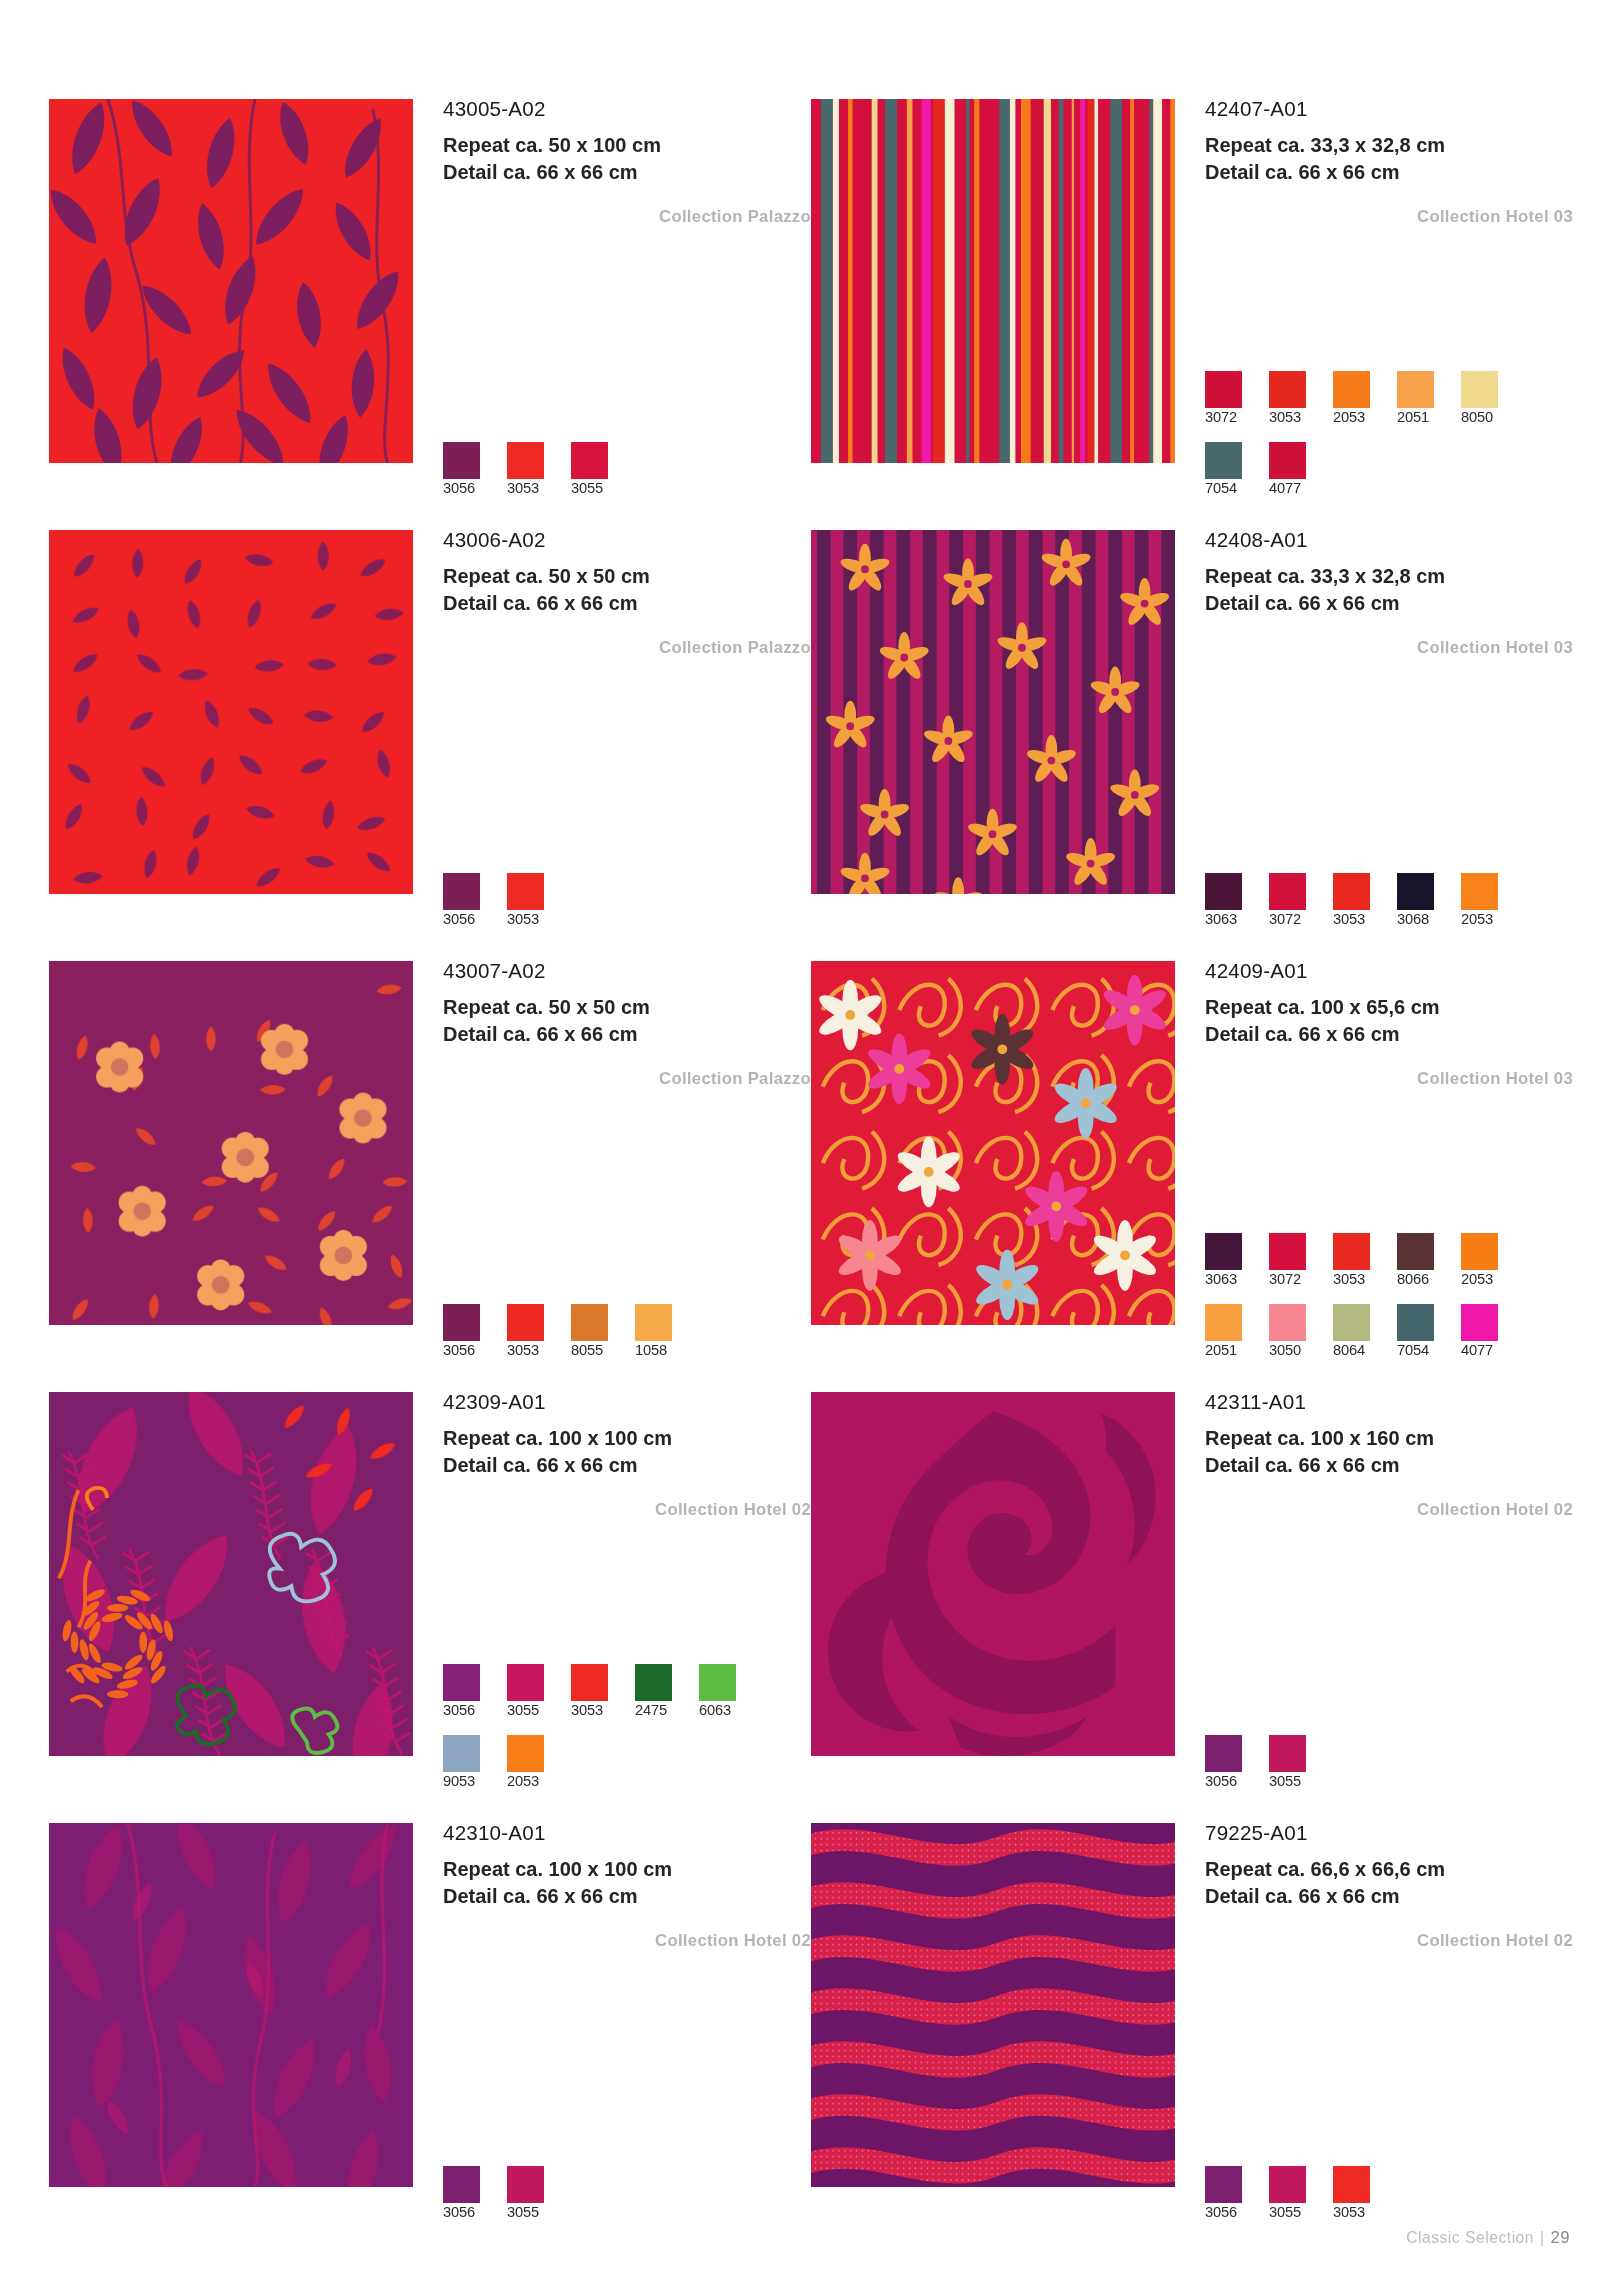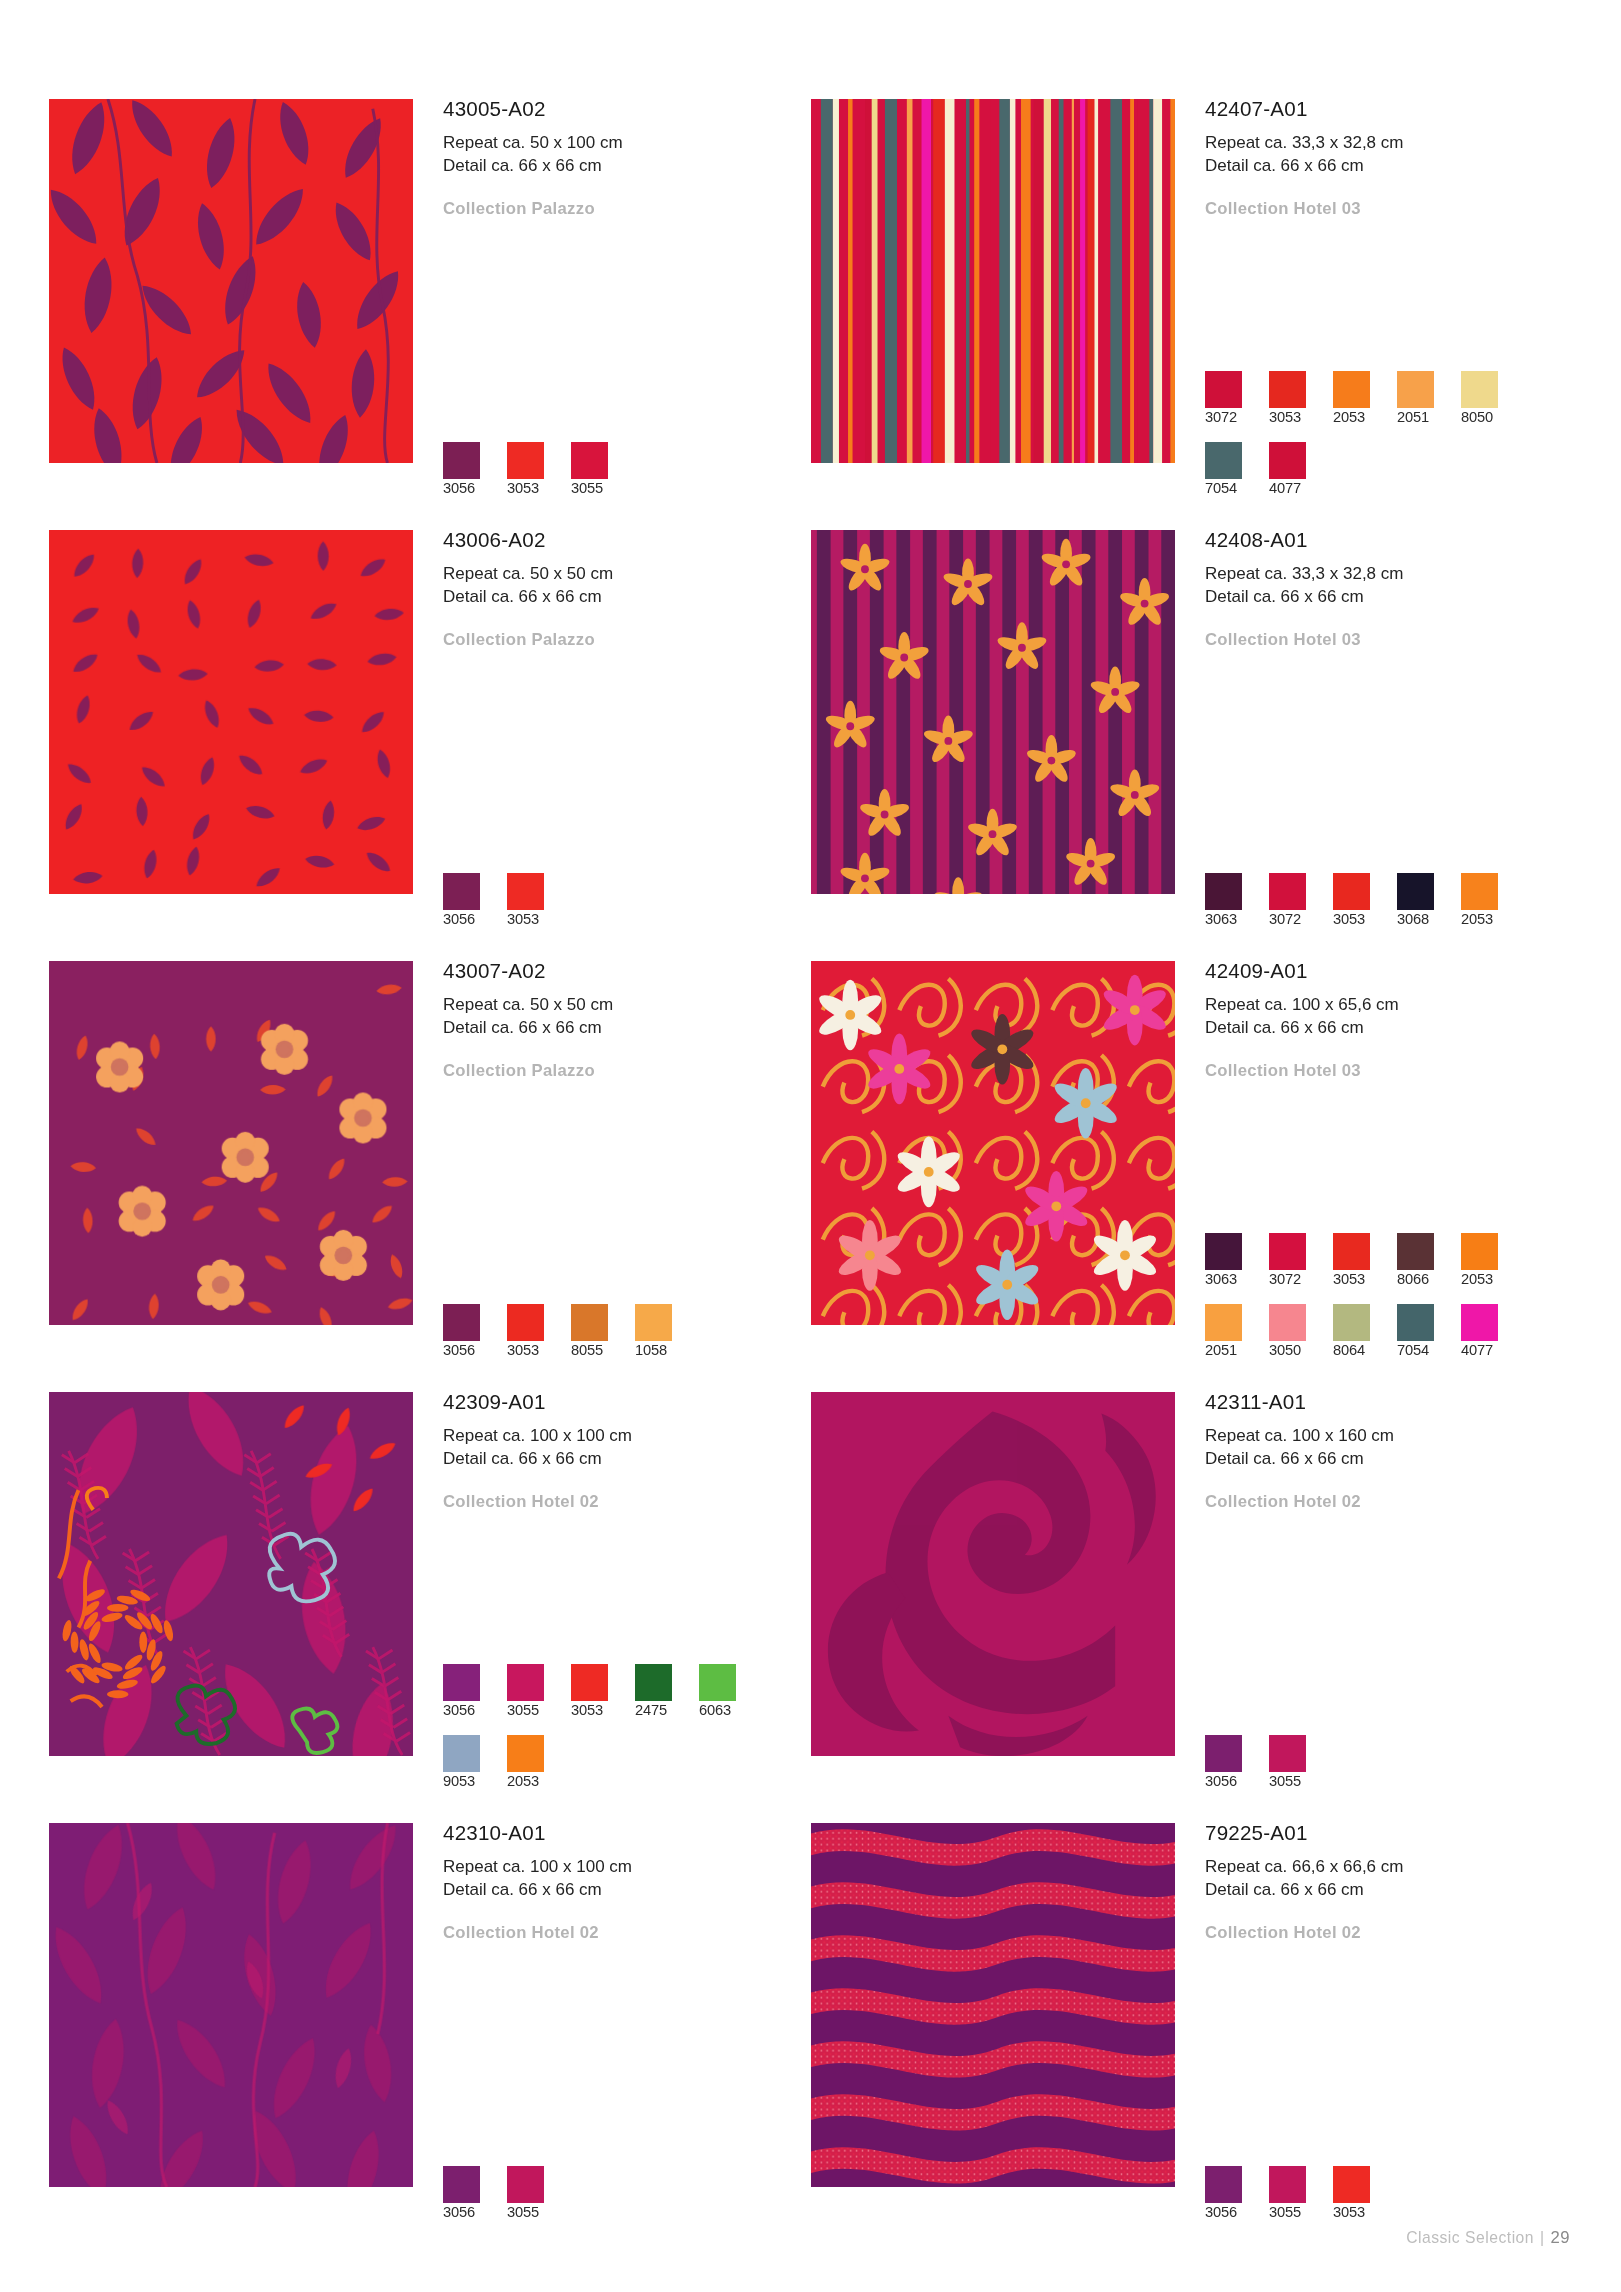--- a/index.html
+++ b/index.html
@@ -52,32 +52,33 @@
   .code {
     font-size: 20.6px;
     font-weight: normal;
     color: #1a1a1a;
     letter-spacing: 0.2px;
     line-height: 1.0;
     margin-bottom: 12.7px;
   }
 
   .spec {
-    font-size: 17px;
+    font-size: 20px;
     color: #242424;
     line-height: 1.33;
-    font-weight: 400;
+    font-weight: 700;
   }
 
   .collection {
     font-size: 16.7px;
     font-weight: bold;
     color: #b4b4b4;
     margin-top: 21.6px;
     letter-spacing: 0.3px;
+    text-align: right;
   }
 
   .colors {
     position: absolute;
     left: 30px;
     bottom: 33px;
     width: 353px;
     display: flex;
     flex-wrap: wrap;
     gap: 16px;

